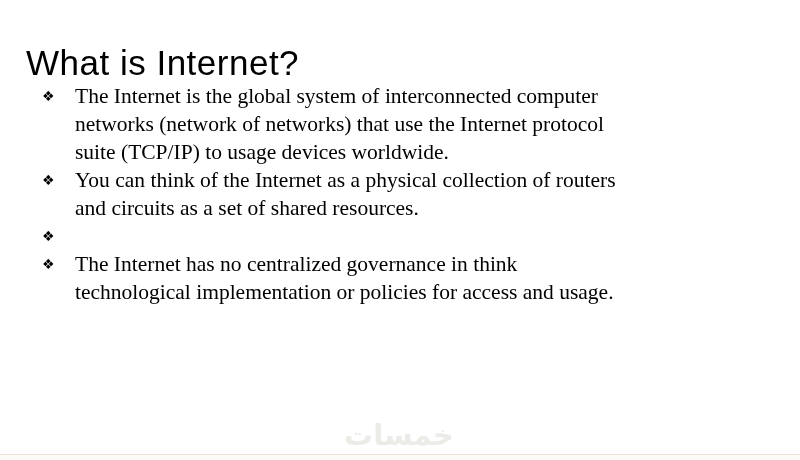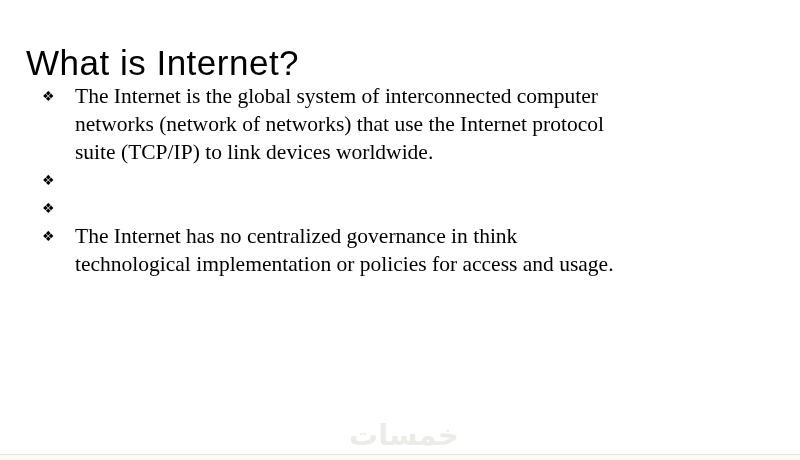--- a/index.html
+++ b/index.html
@@ -56,21 +56,21 @@
   .watermark {
     position: absolute;
     left: 344px;
     top: 418px;
     width: 120px;
     font-family: "DejaVu Sans", sans-serif;
     font-size: 29px;
     font-weight: bold;
     color: #ebebe7;
     direction: rtl;
-    text-align: center;
+    text-align: left;
     letter-spacing: 1px;
   }
   .footer-divider {
     position: absolute;
     left: 0;
     top: 454px;
     width: 800px;
     height: 1px;
     background: #e9e4d4;
   }
@@ -88,24 +88,26 @@
 
 <div class="slide">
 
   <h1 class="slide-title">What is Internet?</h1>
 
   <ul class="bullet-list">
     <li class="bullet-item">
       <span class="bullet-marker">❖</span>
       <span class="bullet-text">The Internet is the global system of interconnected computer
 networks (network of networks) that use the Internet protocol
-suite (TCP/IP) to link devices worldwide.</span>
+suite (TCP/IP) to usage devices worldwide.</span>
     </li>
     <li class="bullet-item">
       <span class="bullet-marker">❖</span>
+      <span class="bullet-text">You can think of the Internet as a physical collection of routers
+and circuits as a set of shared resources.</span>
     </li>
     <li class="bullet-item">
       <span class="bullet-marker">❖</span>
     </li>
     <li class="bullet-item">
       <span class="bullet-marker">❖</span>
       <span class="bullet-text">The Internet has no centralized governance in think
 technological implementation or policies for access and usage.</span>
     </li>
   </ul>

